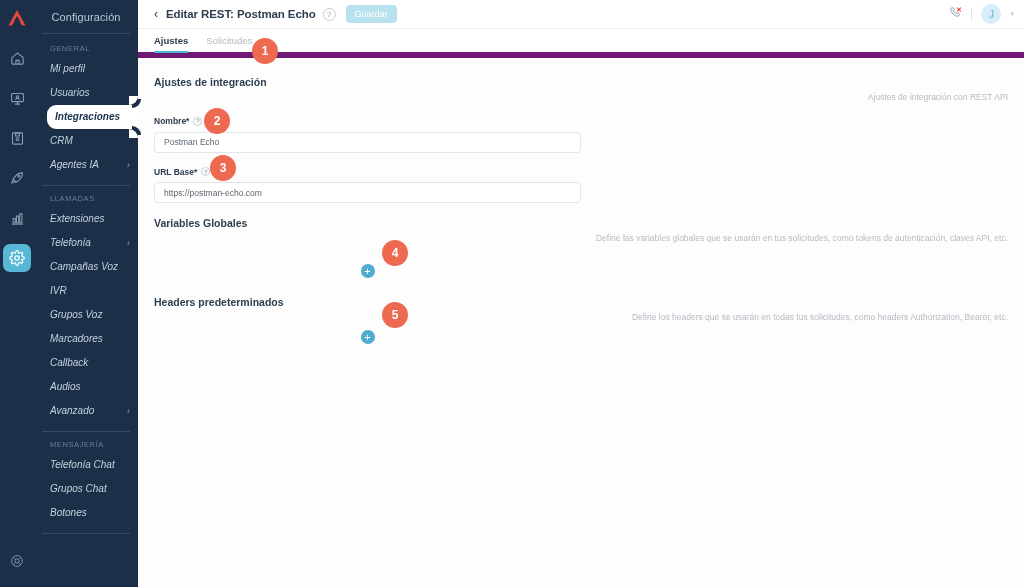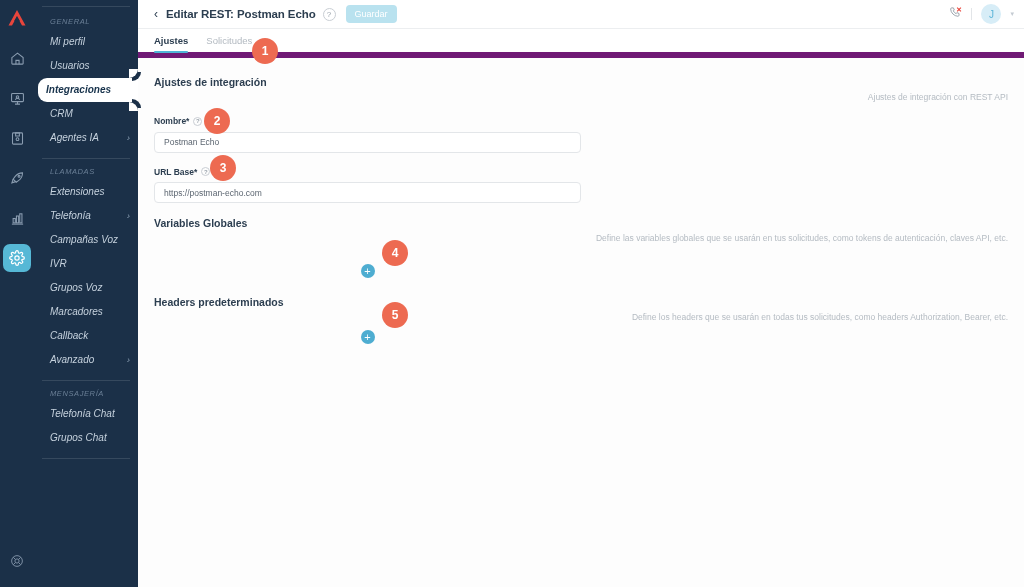--- a/index.html
+++ b/index.html
@@ -38,35 +38,35 @@
     position: relative;
     padding-top: 6px;
   }
   .sb-title {
     color: #b9c6d4; font-size: 11px; text-align: center;
     padding: 5px 0 10px 0; letter-spacing: .1px;
   }
   .sb-divider { height: 1px; background: rgba(255,255,255,.12); margin: 0 8px 6px 8px; }
   .sb-group-label {
     color: #6a7f96; font-size: 7.5px; letter-spacing: .6px;
-    padding: 4px 0 4px 16px; text-transform: uppercase; font-style: italic;
+    padding: 4px 0 4px 16px; text-transform: uppercase;
   }
   .sb-item {
     position: relative;
     color: #c5d1dd; font-size: 10px;
     padding: 6px 8px 6px 16px;
     cursor: pointer; display: flex; align-items: center;
     line-height: 1.2;
     font-style: italic;
   }
   .sb-item .chev { margin-left: auto; font-size: 9px; color: #8ea2b6; }
   .sb-item.active {
     background: #ffffff; color: #17324b; font-weight: bold;
     border-top-left-radius: 9px; border-bottom-left-radius: 9px;
-    margin-left: 4px; padding-left: 8px;
+    margin-left: 13px; padding-left: 8px;
   }
   .sb-item.active::before,
   .sb-item.active::after {
     content: ""; position: absolute; right: 0; width: 9px; height: 9px;
     background: #ffffff;
   }
   .sb-item.active::before { top: -9px; border-bottom-right-radius: 9px; box-shadow: 3px 3px 0 0 #1b3048; }
   .sb-item.active::after { bottom: -9px; border-top-right-radius: 9px; box-shadow: 3px -3px 0 0 #1b3048; }
 
   
@@ -225,20 +225,21 @@
     <div class="rail-bottom">
       <svg width="14" height="14" viewBox="0 0 24 24" fill="none" stroke="#7b8ea3" stroke-width="1.7">
           <circle cx="12" cy="12" r="9.2"></circle>
           <circle cx="12" cy="12" r="3.6"></circle>
           <path d="M5.5 5.5l3.9 3.9M14.6 14.6l3.9 3.9M18.5 5.5l-3.9 3.9M9.4 14.6l-3.9 3.9"></path>
         </svg>
     </div>
   </div>
 
   <div class="sidebar">
+    <div class="sb-title">Configuración</div>
     <div class="sb-divider"></div>
     <div id="sidebar-groups">
         <div class="sb-group-label">GENERAL</div>
         <div class="sb-item">
           <span>Mi perfil</span>
         </div>
         <div class="sb-item">
           <span>Usuarios</span>
         </div>
         <div class="sb-item active">
@@ -269,30 +270,36 @@
         <div class="sb-item">
           <span>Grupos Voz</span>
         </div>
         <div class="sb-item">
           <span>Marcadores</span>
         </div>
         <div class="sb-item">
           <span>Callback</span>
         </div>
         <div class="sb-item">
+          <span>Audios</span>
+        </div>
+        <div class="sb-item">
           <span>Avanzado</span>
           <span class="chev">›</span>
         </div>
         <div class="sb-divider" style="margin: 8px 8px 4px;"></div>
         <div class="sb-group-label">MENSAJERÍA</div>
         <div class="sb-item">
           <span>Telefonía Chat</span>
         </div>
         <div class="sb-item">
           <span>Grupos Chat</span>
+        </div>
+        <div class="sb-item">
+          <span>Botones</span>
         </div>
         <div class="sb-divider" style="margin: 8px 8px 4px;"></div>
       </div>
   </div>
 
   <div class="main">
 
     <div class="topbar">
       <span class="back-chevron">‹</span>
       <span class="page-title">Editar REST: Postman Echo</span>

